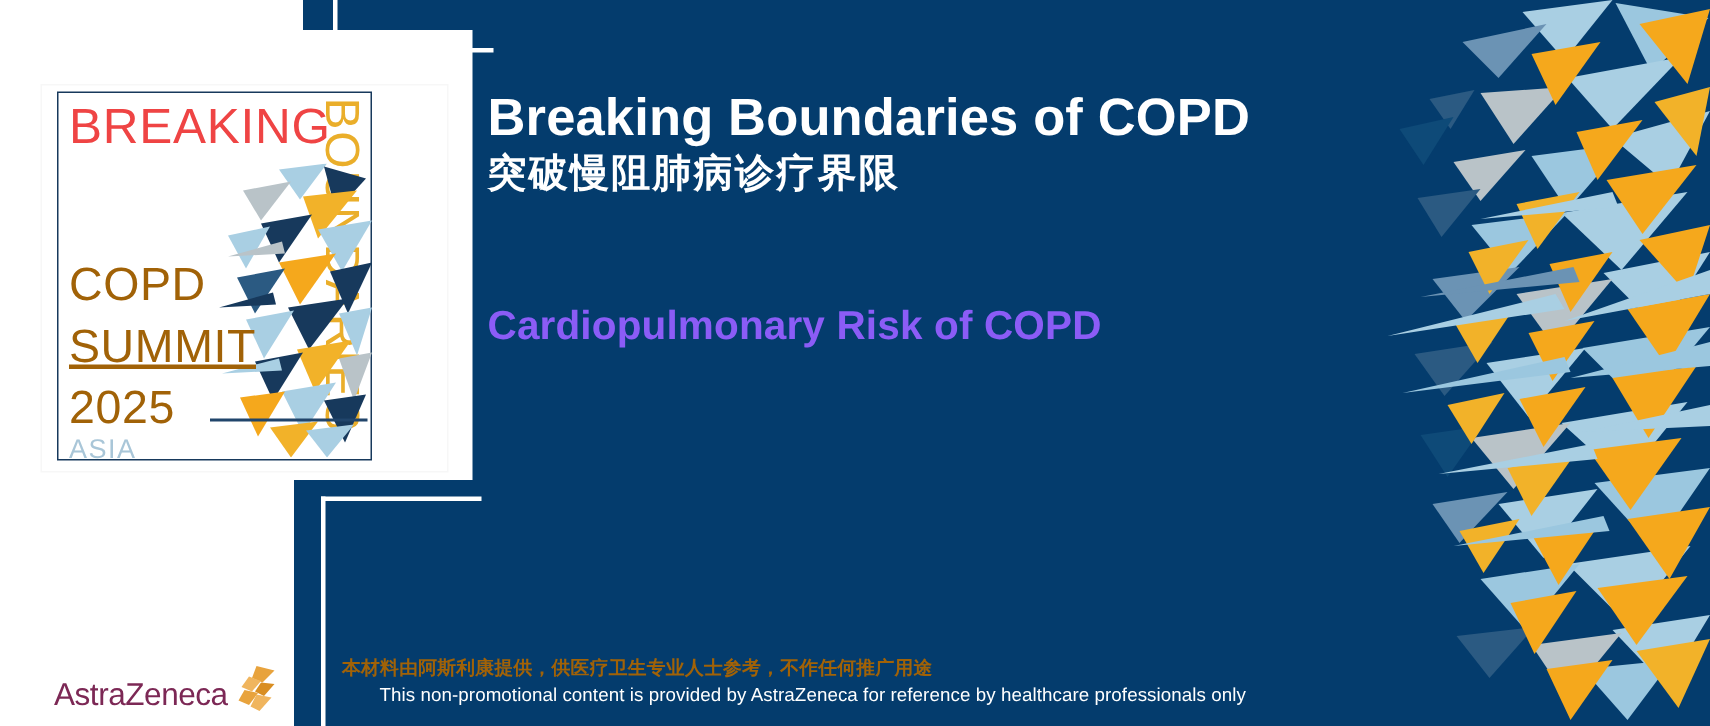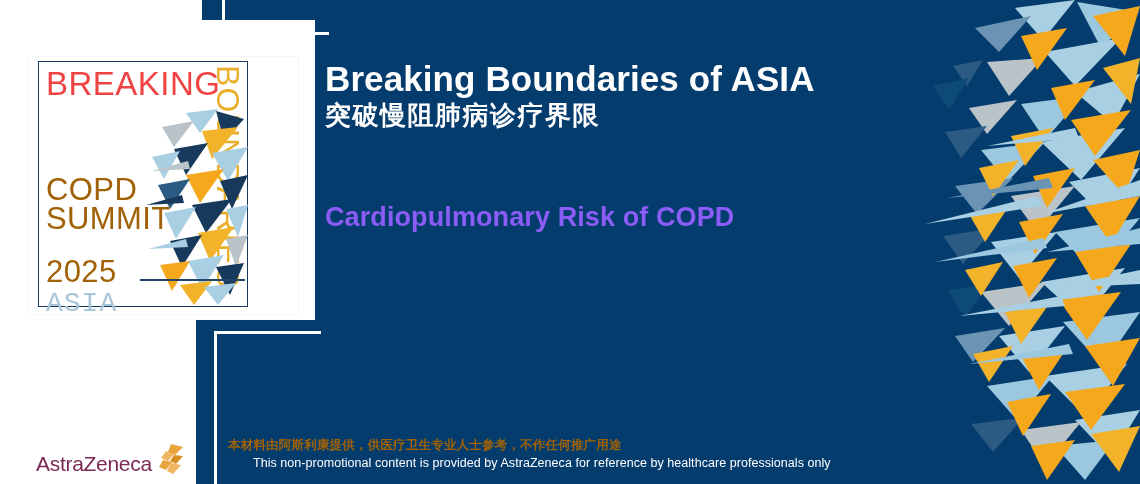--- a/index.html
+++ b/index.html
@@ -101,38 +101,37 @@
     position: absolute;
     left: 18px;
     font-size: 31px;
     font-weight: 300;
     letter-spacing: 0.4px;
     color: #a16207;
     line-height: 1;
     white-space: nowrap;
   }
   #logo-copd   { top: 117px; }
-  #logo-summit { top: 146px; }
+  #logo-summit { top: 158px; text-decoration: underline; }
   #logo-2025   { top: 199px; }
   #logo-rule {
     position: absolute;
     left: 112px; top: 222px;
     width: 105px; height: 2px;
     background: #21456B;
   }
   #logo-asia {
     position: absolute;
     left: 18px; top: 233px;
-    font-size: 28px;
+    font-size: 18px;
     font-weight: 300;
     letter-spacing: 1px;
     color: #A9C6D8;
     line-height: 1;
     white-space: nowrap;
-    font-family: Liberation Mono, monospace;
   }
   #logo-burst {
     position: absolute;
     left: 118px; top: 52px;
     width: 102px; height: 196px;
     pointer-events: none;
   }
 
   
   #title-block {
@@ -346,21 +345,21 @@
     </svg>
 
     <div id="logo-copd">COPD</div>
     <div id="logo-summit">SUMMIT</div>
     <div id="logo-2025">2025</div>
     <div id="logo-rule"></div>
     <div id="logo-asia">ASIA</div>
   </div>
 
   <div id="title-block">
-    <div class="t-en-main">Breaking Boundaries of ASIA</div>
+    <div class="t-en-main">Breaking Boundaries of COPD</div>
     <div class="t-zh-main">突破慢阻肺病诊疗界限</div>
   </div>
 
   <div id="subtitle-block">
     <div class="t-en-sub">Cardiopulmonary Risk of COPD</div>
   </div>
 
   <div id="az-logo">
     <div id="az-wordmark">AstraZeneca</div>
     <svg id="az-mark" viewBox="0 0 30 32">

